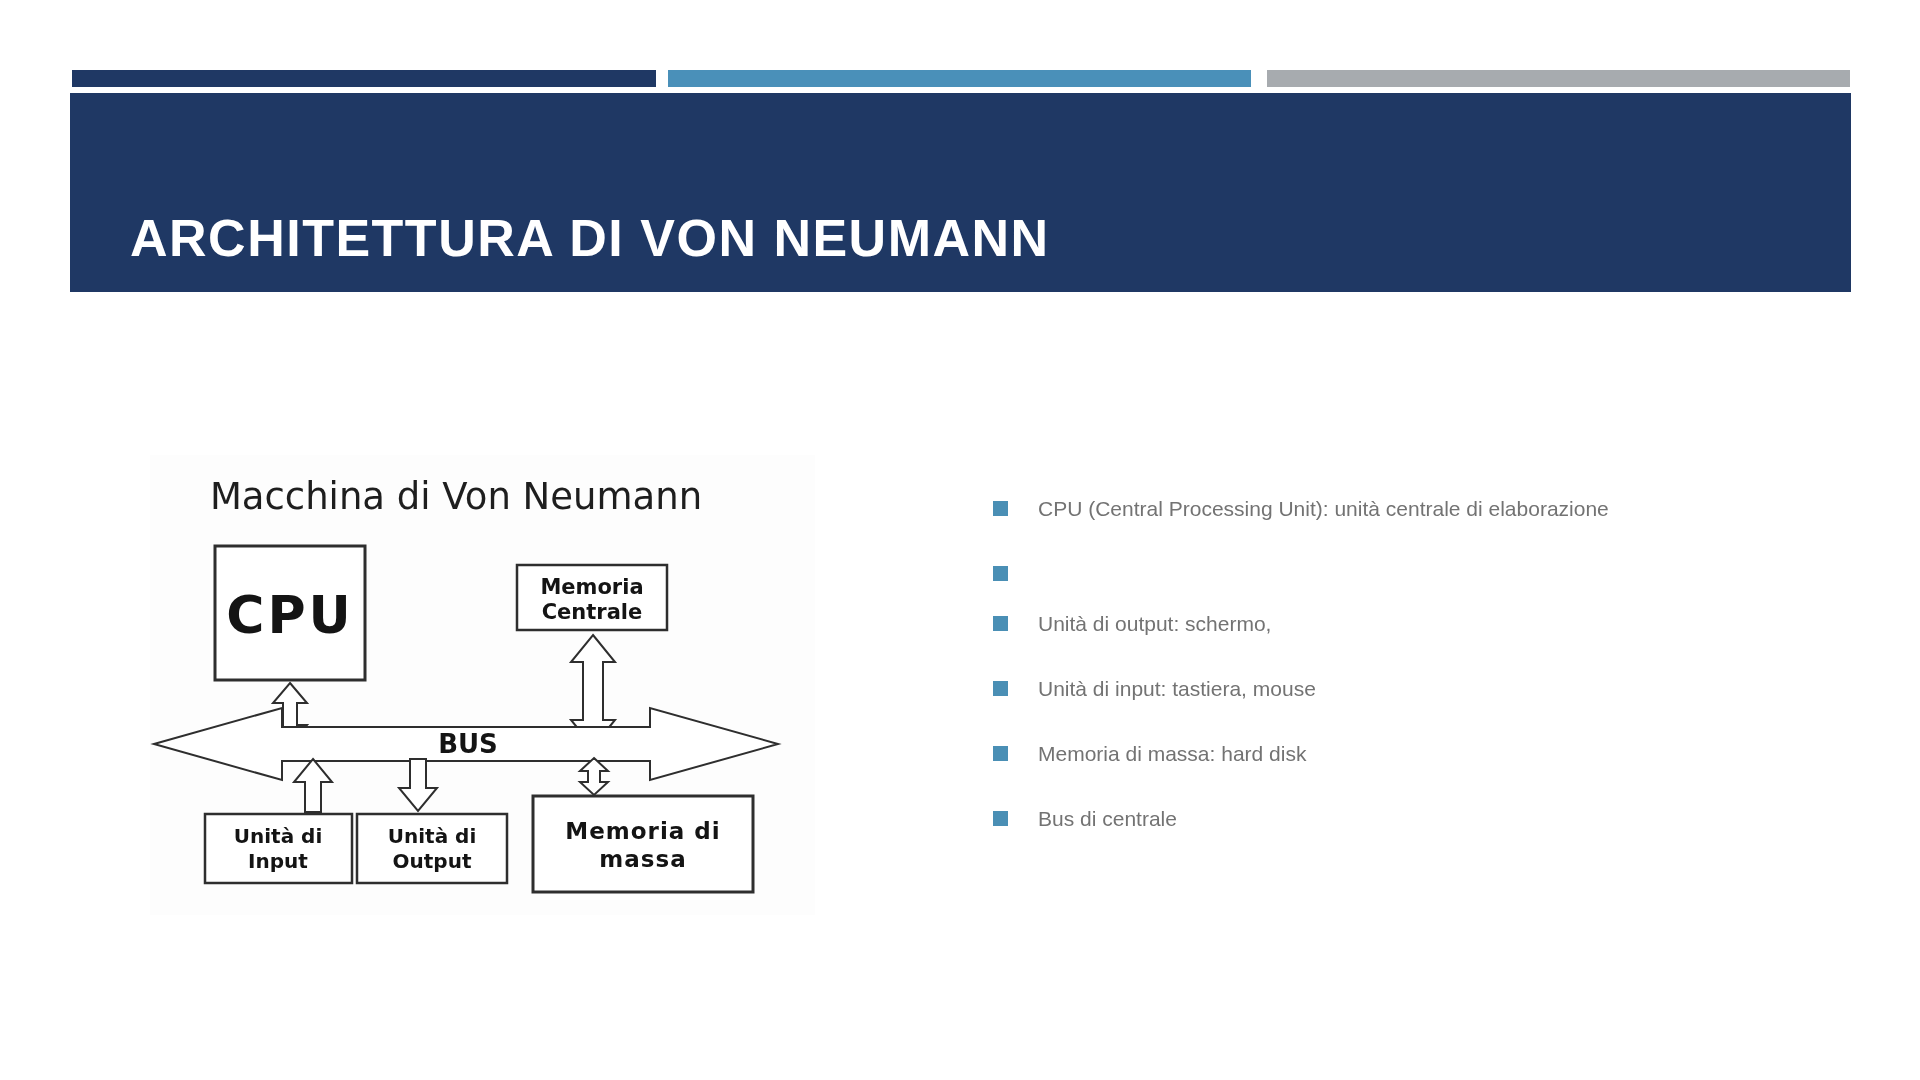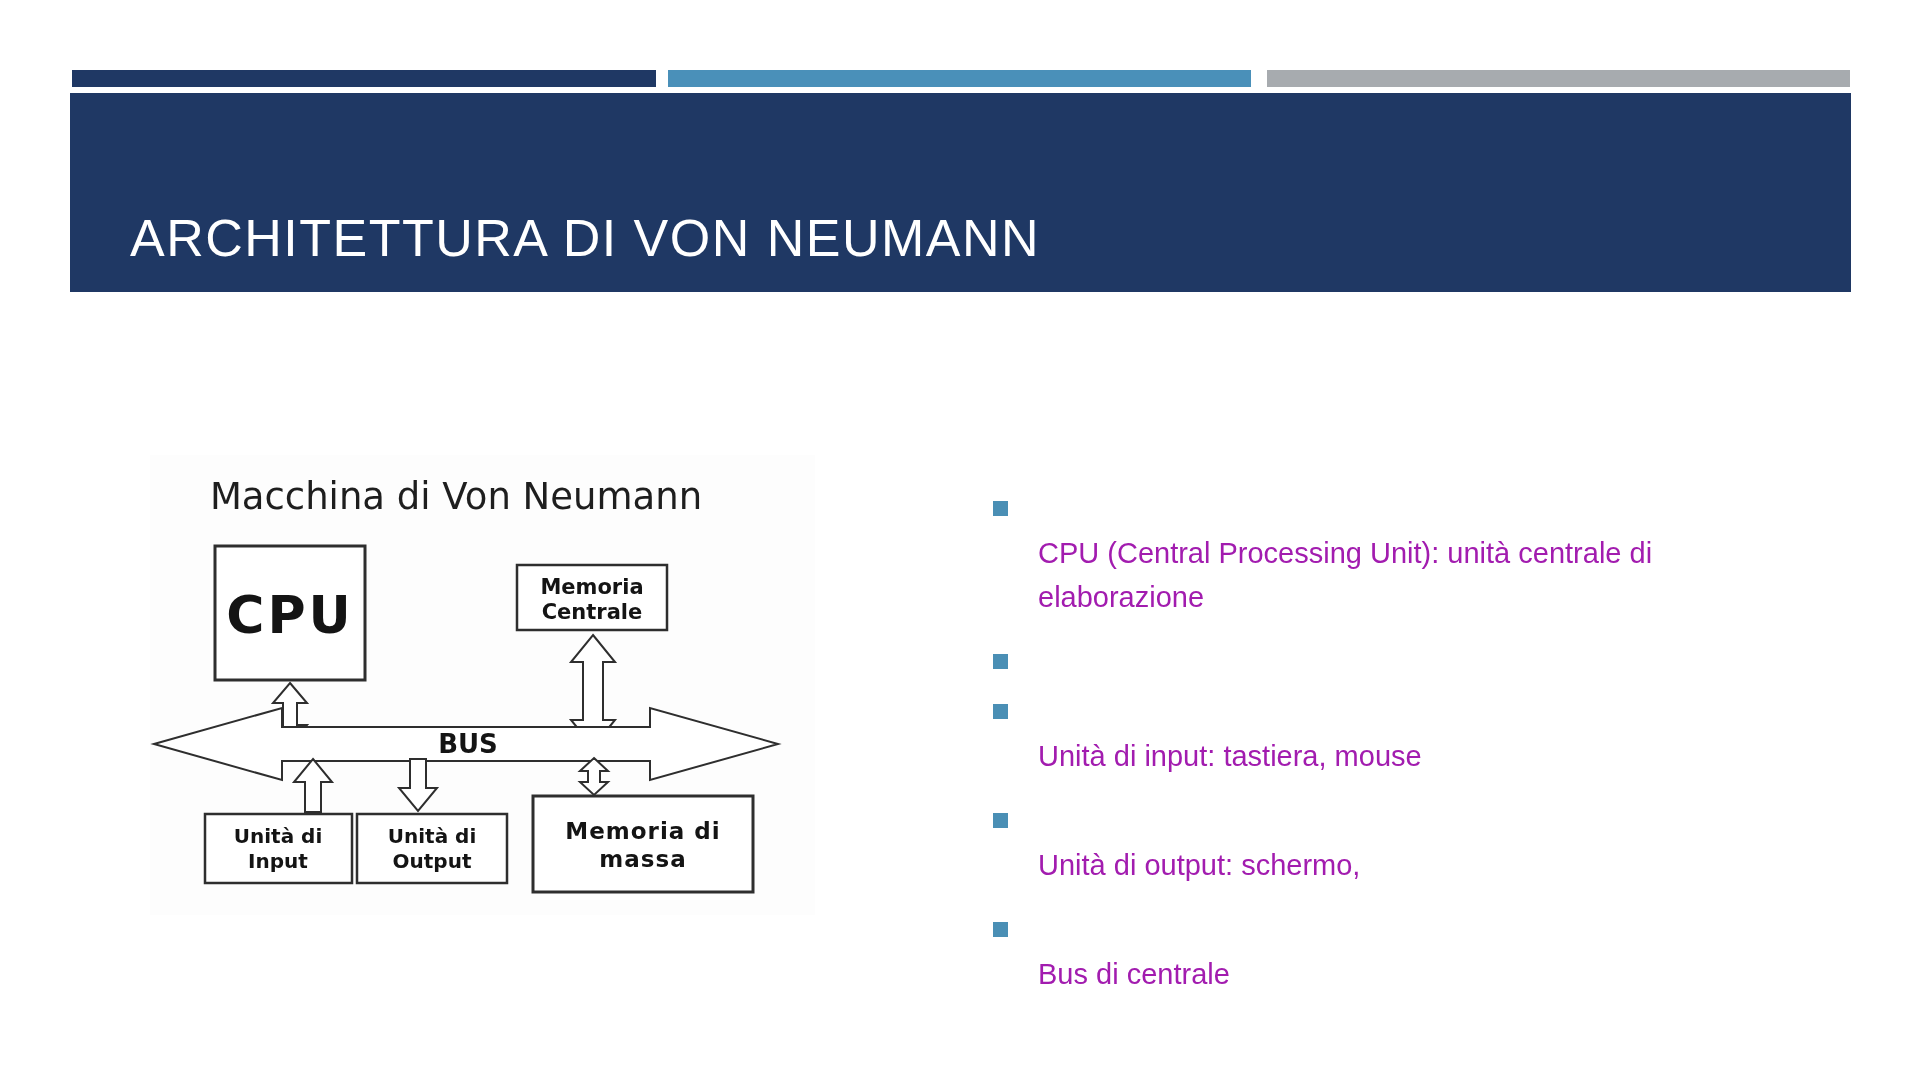--- a/index.html
+++ b/index.html
@@ -11,42 +11,42 @@
   
   .accent-bar { position: absolute; top: 70px; height: 17px; }
   .bar-dark { left: 72px;  width: 584px; background: #1F3864; }
   .bar-blue { left: 668px; width: 583px; background: #4A90B9; }
   .bar-gray { left: 1267px; width: 583px; background: #A7ABAF; }
 
   
   .title-banner { position: absolute; left: 70px; top: 93px; width: 1781px; height: 199px; background: #1F3864; }
   .title-banner h1 {
     position: absolute; left: 60px; bottom: 24px;
-    font-size: 52px; font-weight: 400; letter-spacing: 1.5px;
+    font-size: 52px; font-weight: 700; letter-spacing: 1.5px;
     color: #ffffff; white-space: nowrap;
   }
 
   
   .diagram { position: absolute; left: 150px; top: 455px; width: 665px; height: 460px; text-align: center; }
   .diagram svg { display: block; width: 665px; height: 460px; }
   .dg-title { font-family: "DejaVu Sans", sans-serif; font-size: 37px; fill: #1e1e1e; }
   .dg-box { fill: #ffffff; stroke: #2e2e2e; }
   .dg-arrow { fill: #ffffff; stroke: #2e2e2e; stroke-width: 2; stroke-linejoin: miter; }
   .dg-label { font-family: "DejaVu Sans", sans-serif; font-weight: bold; fill: #141414; }
   .dg-cpu { font-size: 52px; letter-spacing: 3px; }
   .dg-small { font-size: 20px; }
   .dg-mid { font-size: 21px; }
   .dg-big { font-size: 23px; letter-spacing: 1px; }
   .dg-bus { font-size: 26px; }
 
   
   .bullets { position: absolute; left: 993px; top: 487px; width: 760px; list-style: none; }
   .bullets li { display: flex; align-items: flex-start; margin-bottom: 21px; }
   .bullet-marker { flex: 0 0 auto; width: 15px; height: 15px; margin: 14px 30px 0 0; background: #4A8FB5; }
-  .bullet-text { font-size: 29px; line-height: 44px; color: #a21caf; margin-top: 44px; }
+  .bullet-text { font-size: 21px; line-height: 44px; color: #737373; }
 </style>
 </head>
 <body>
 
 <div class="slide">
 
   <div class="accent-bar bar-dark"></div>
   <div class="accent-bar bar-blue"></div>
   <div class="accent-bar bar-gray"></div>
 
@@ -97,25 +97,29 @@
   <ul class="bullets">
     <li>
       <span class="bullet-marker"></span>
       <span class="bullet-text">CPU (Central Processing Unit): unità centrale di elaborazione</span>
     </li>
     <li>
       <span class="bullet-marker"></span>
     </li>
     <li>
       <span class="bullet-marker"></span>
+      <span class="bullet-text">Unità di output: schermo,</span>
+    </li>
+    <li>
+      <span class="bullet-marker"></span>
       <span class="bullet-text">Unità di input: tastiera, mouse</span>
     </li>
     <li>
       <span class="bullet-marker"></span>
-      <span class="bullet-text">Unità di output: schermo,</span>
+      <span class="bullet-text">Memoria di massa: hard disk</span>
     </li>
     <li>
       <span class="bullet-marker"></span>
       <span class="bullet-text">Bus di centrale</span>
     </li>
   </ul>
 
 </div>
 
 </body></html>

